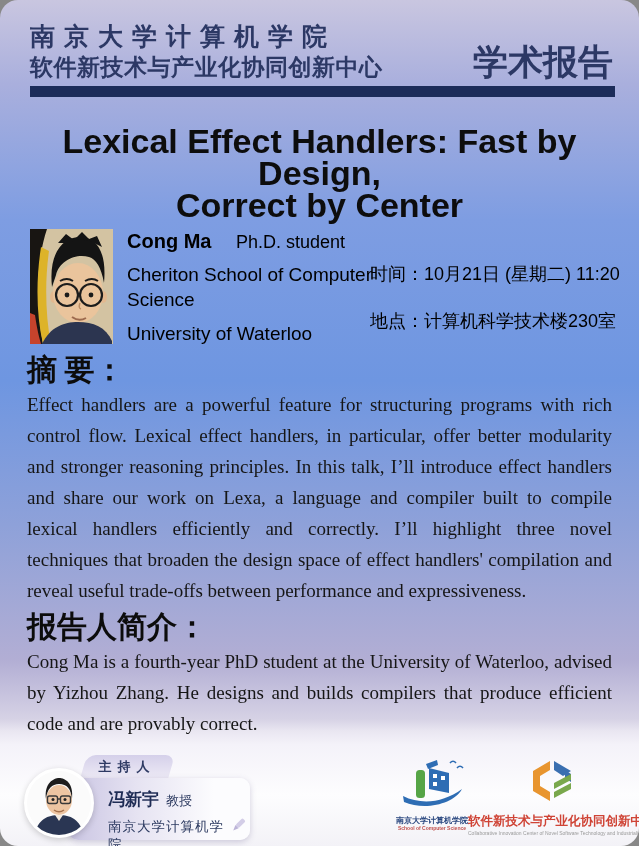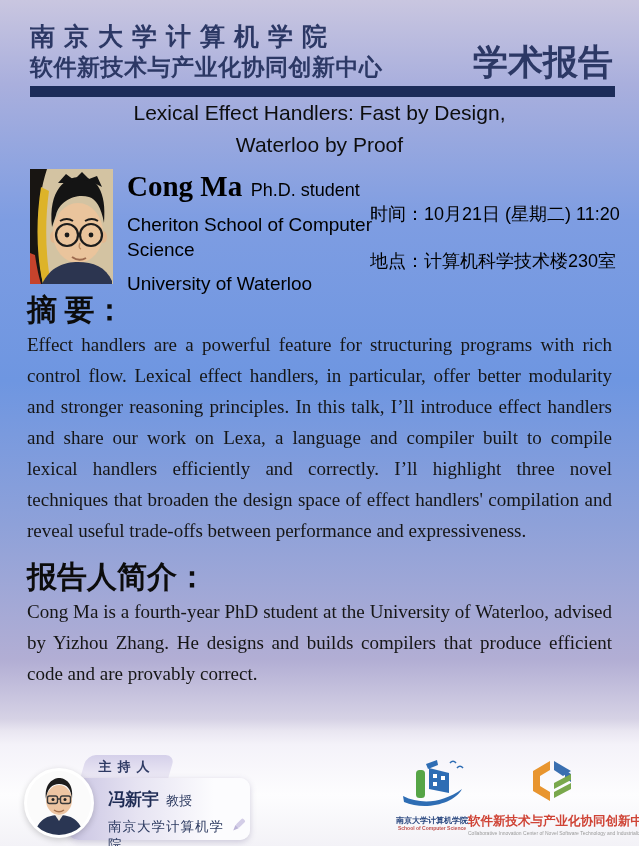--- a/index.html
+++ b/index.html
@@ -3,46 +3,47 @@
 <meta charset="utf-8">
 <style>
   html,body { margin:0; padding:0; background:#888; }
   .poster {
     position:relative; width:639px; height:846px; overflow:hidden;
     font-family:"Liberation Sans", sans-serif;
     background:linear-gradient(180deg,
       #c9c6e0 0%, #a9afdd 10%, #7e9de2 26%, #6e96e1 45%,
       #8ea1d9 62%, #b2aed4 78%, #d6d2e5 85%, #e9e6f1 86.4%,
       #f4f2f9 88%, #fdfdfe 94%, #f3f2f7 100%);
+    border-radius:18px;
   }
   
   .header { display:flex; justify-content:space-between; align-items:flex-end; padding:21px 26px 0 30px; }
   .org-line1 { font-size:25px; font-weight:bold; letter-spacing:9px; color:#2c3865; white-space:nowrap; line-height:30px; }
   .org-line2 { font-size:23px; font-weight:bold; letter-spacing:0.5px; color:#2c3865; white-space:nowrap; line-height:29px; margin-top:2px; }
   .badge { font-size:35px; font-weight:bold; color:#2c3865; line-height:38px; padding-bottom:1px; white-space:nowrap; }
   .header-bar { margin:4px 24px 0 30px; height:11px; background:#1c2c59; }
   
-  .title { margin:0 8px 0; text-align:center; font-size:21px; font-weight:normal; color:#0d0d0d; line-height:32px; }
+  .title { margin:28px 8px 0; text-align:center; font-size:34px; font-weight:bold; color:#0d0d0d; line-height:32px; }
   
   .speaker { position:relative; display:flex; margin:8px 30px 0; height:116px; }
   .photo-frame { width:83px; height:115px; flex:0 0 auto; }
   .speaker-info { margin-left:14px; padding-top:1px; }
   .name-row { white-space:nowrap; }
-  .speaker-name { font-size:29px; font-weight:bold; color:#000;font-family:Liberation Serif, serif; }
-  .speaker-degree { font-size:18px; color:#000; margin-left:4px; }
+  .speaker-name { font-size:20px; font-weight:bold; color:#000; }
+  .speaker-degree { font-size:18px; color:#000; margin-left:20px; }
   .affil1 { margin-top:9px; font-size:19px; line-height:25px; width:262px; color:#000; }
   .affil2 { margin-top:11px; font-size:19px; color:#000; white-space:nowrap; }
   .meta { position:absolute; left:340px; top:33px; }
   .meta-row { font-size:18px; color:#000; white-space:nowrap; }
   .meta-row + .meta-row { margin-top:23px; }
   
   .section { margin:10px 27px 0; }
   .section-heading { font-size:30px; font-weight:bold; color:#0c0c0c; line-height:30px; font-family:"Liberation Serif", serif; }
   .section-body { margin-top:4px; font-family:"Liberation Serif", serif; font-size:19px; line-height:31px; text-align:justify; color:#161616; }
-  .bio-section { margin-top:16px; }
+  .bio-section { margin-top:6px; }
   
   .footer { position:absolute; left:0; top:733px; width:578px; height:113px; }
   .host-box {
     position:absolute; left:68px; top:45px; width:182px; height:62px; border-radius:10px;
     background:linear-gradient(90deg, #c9c4e2 0%, #e6e3f2 38%, #fcfcfe 80%);
     box-shadow:0 2px 6px rgba(100,90,140,.28);
   }
   .host-tab { position:absolute; left:80px; top:22px; width:88px; height:24px; }
   .host-tab-bg {
     position:absolute; inset:0; border-radius:9px 9px 0 0;
@@ -76,21 +77,21 @@
     <div>
       <div class="org-line1">南京大学计算机学院</div>
       <div class="org-line2">软件新技术与产业化协同创新中心</div>
     </div>
     <div class="badge">学术报告</div>
   </div>
   <div class="header-bar"></div>
 
   <div class="title">
     <span>Lexical Effect Handlers: Fast by Design,</span><br>
-    <span>Waterloo by Proof</span>
+    <span>Correct by Center</span>
   </div>
 
   <div class="speaker">
     <div class="photo-frame">
       <svg width="83" height="115" viewBox="0 0 83 115">
         <rect width="83" height="115" fill="#d3c3a2"></rect>
         <path d="M0 0 L17 0 C7 30 5 70 13 115 L0 115 Z" fill="#181512"></path>
         <path d="M11 18 C6 50 6 85 13 115 L21 115 C15 85 15 50 19 22 Z" fill="#ddb329"></path>
         <path d="M5 86 C7 100 9 108 11 115 L0 115 L0 84 Z" fill="#c6432c"></path>
         <ellipse cx="24" cy="68" rx="4" ry="6" fill="#e3b88f"></ellipse>

